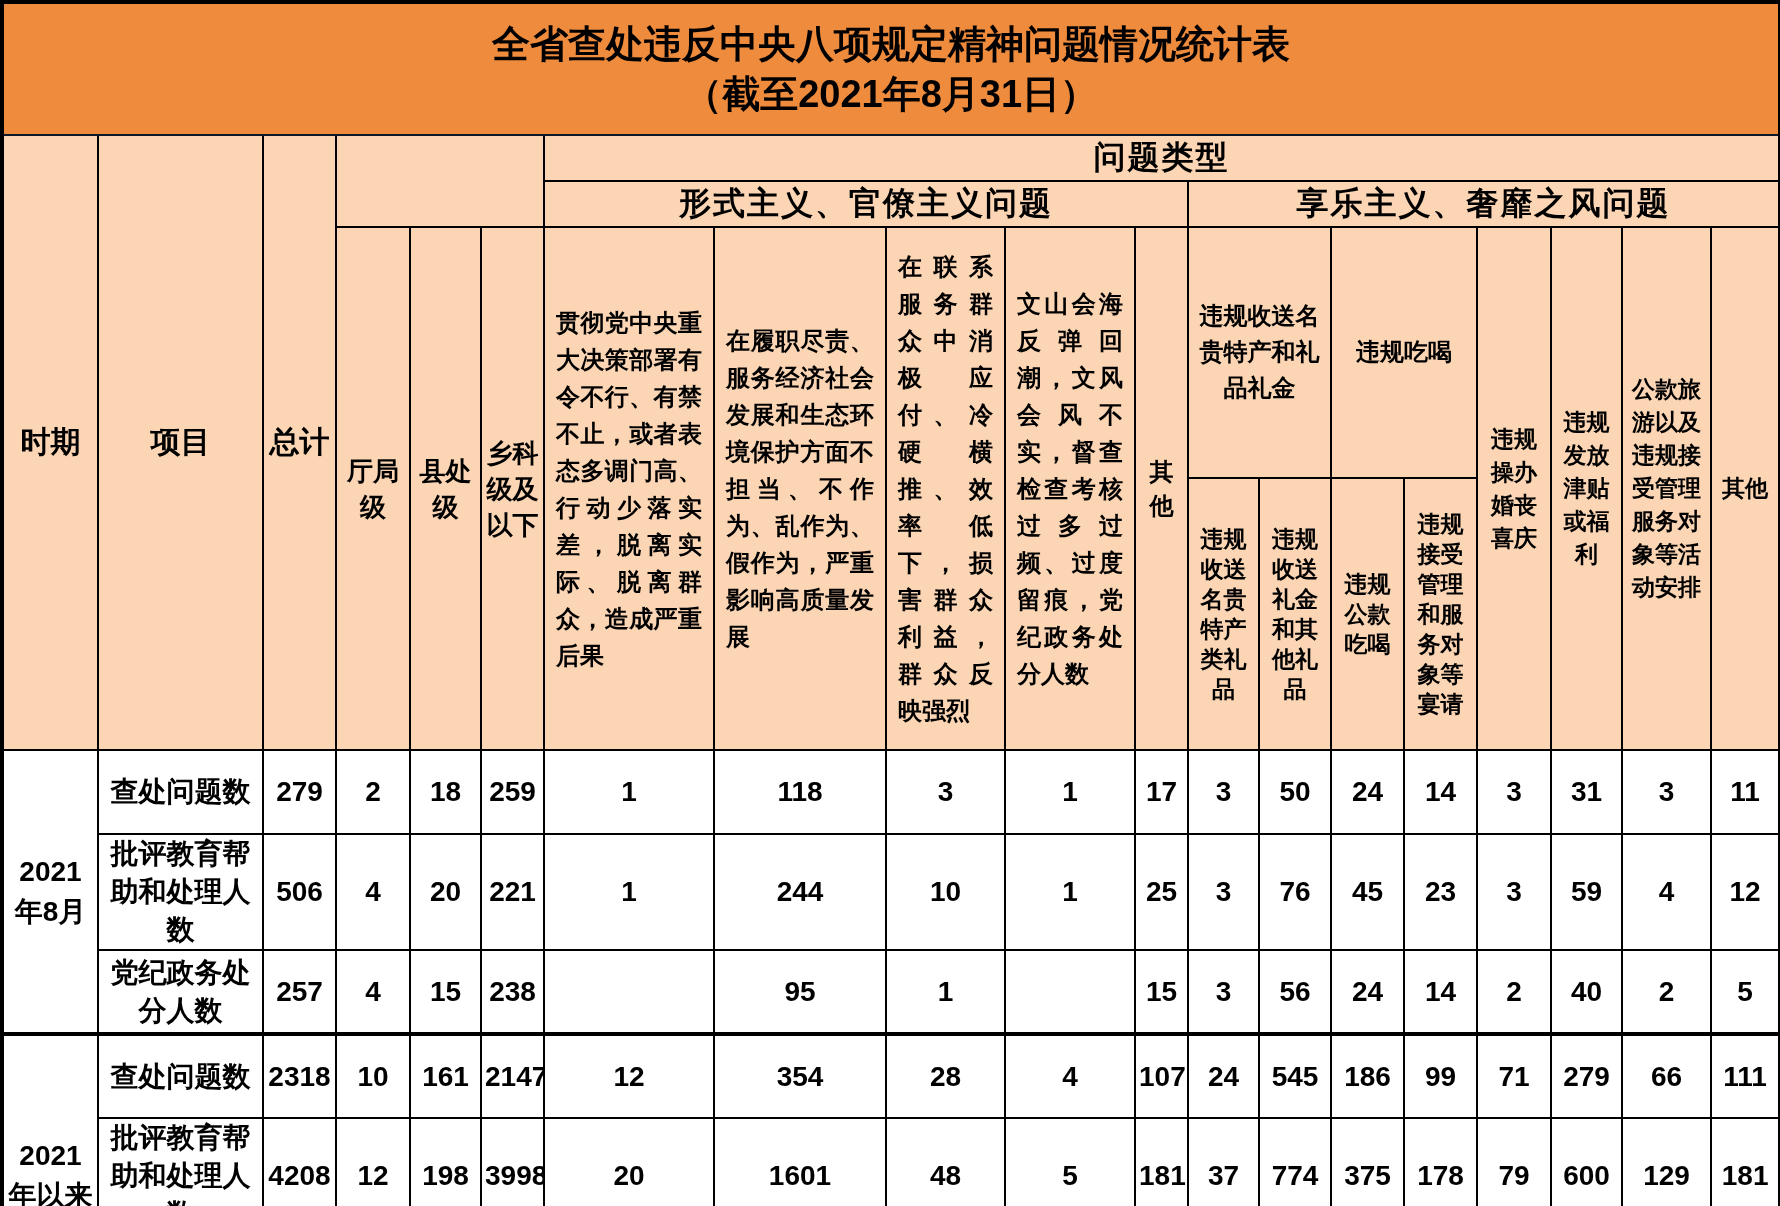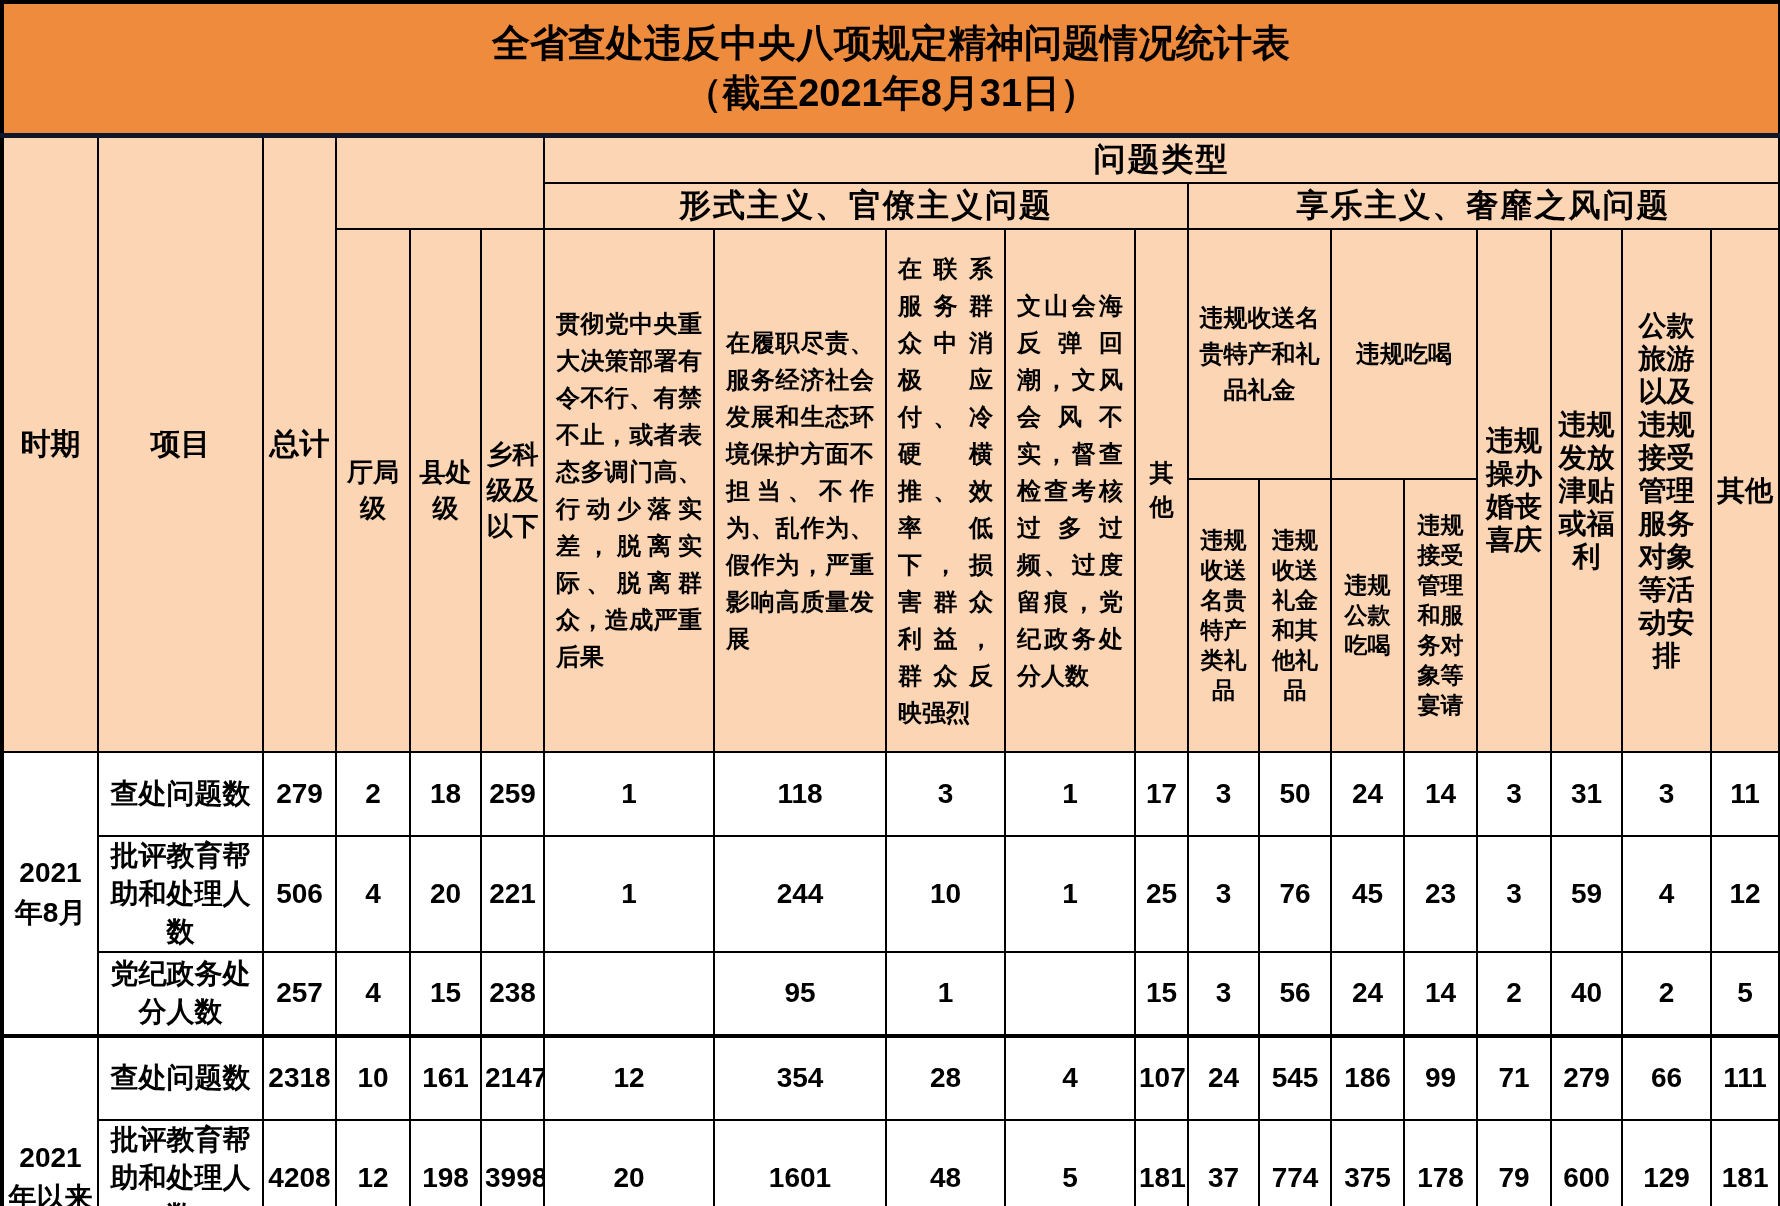--- a/index.html
+++ b/index.html
@@ -1,33 +1,33 @@
 <!DOCTYPE html>
 <html><head>
 <meta charset="utf-8">
 <style>
   html,body{margin:0;padding:0;background:#fff;}
   body{font-family:"Liberation Sans","DejaVu Sans",sans-serif;}
   table{border-collapse:collapse;table-layout:fixed;width:1778px;border:4px solid #000;}
   td{border:2px solid #000;text-align:center;vertical-align:middle;font-weight:bold;
      color:#000;overflow:hidden;padding:0 3px;box-sizing:border-box;}
-  tr.title-row td{background:#EF8B3D;font-size:38px;line-height:50px;border-bottom:5px solid #0f172a;}
+  tr.title-row td{background:#EF8B3D;font-size:38px;line-height:50px;border-bottom:2px solid #0f172a;}
   td.hdr{background:#FBD5B4;}
   tr.h1{height:28px;} tr.h2{height:29px;} tr.h3{height:199px;} tr.h4{height:213px;}
   tr.title-row{height:133px;}
   tr.data{height:84px;} tr.data td{background:#fff;}
   .big-hdr{font-size:30px;}
   .band{font-size:32px;letter-spacing:2px;}
   .level{font-size:26px;line-height:36px;padding:0 4px;}
   .longtext{text-align:justify;text-justify:inter-character;word-break:break-all;
             font-size:24px;line-height:37px;padding:20px 11px;}
   .qita{font-size:24px;line-height:34px;}
   .grp{font-size:24px;line-height:36px;word-break:break-all;padding:8px 6px;}
   .sub{font-size:23px;line-height:30px;word-break:break-all;padding:2px 4px;}
-  .single{font-size:28px;line-height:33px;word-break:break-all;padding:2px 5px;}
+  .single{font-size:23px;line-height:33px;word-break:break-all;padding:2px 5px;}
   .period{font-size:28px;line-height:40px;background:#fff;}
   .rowlabel{font-size:28px;line-height:38px;background:#fff;margin-top:7px;}
   .num{font-size:28px;}
   tr.thick-top td{border-top:4px solid #000;}
 </style>
 </head>
 <body>
 
 <table>
   <colgroup>

